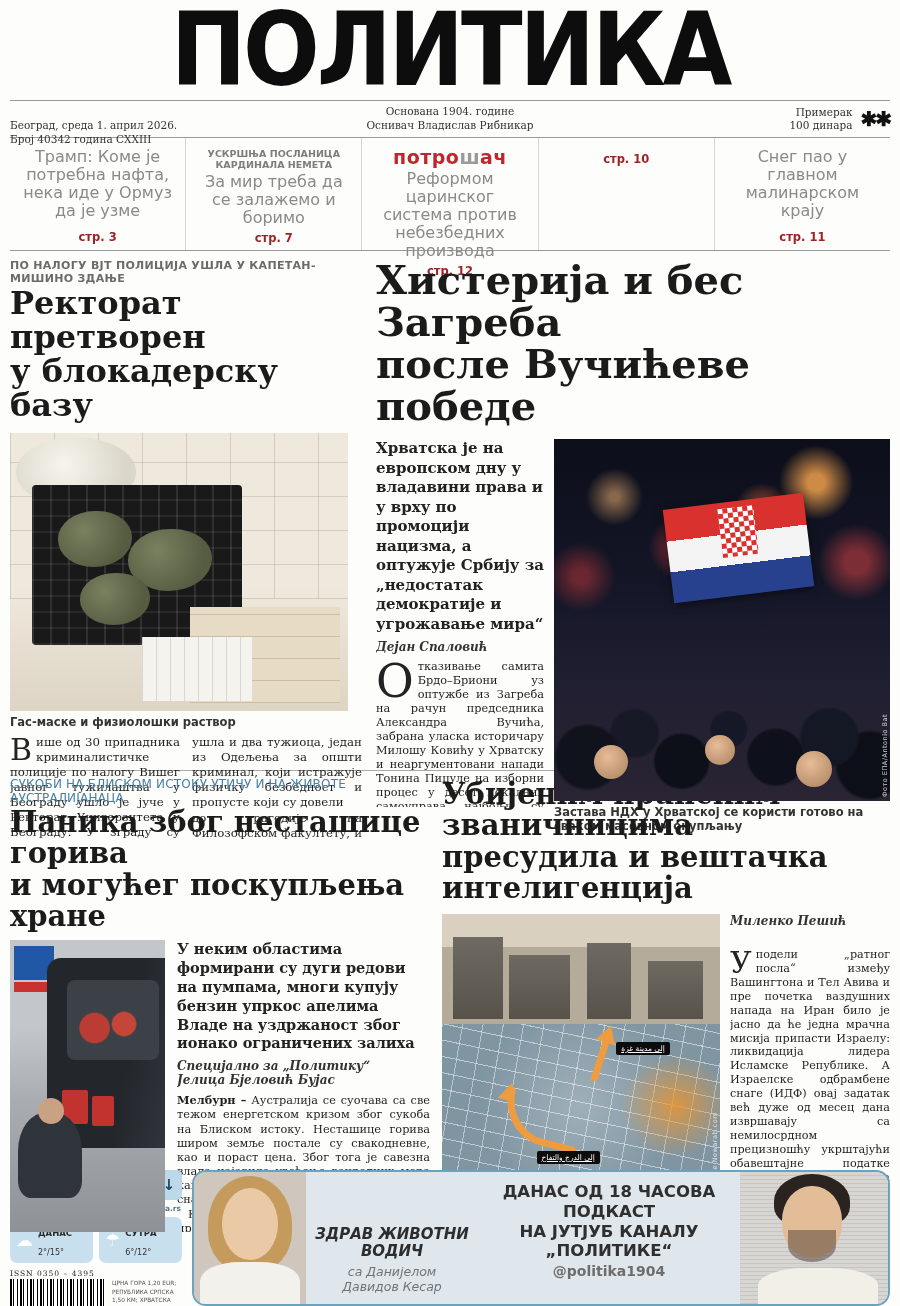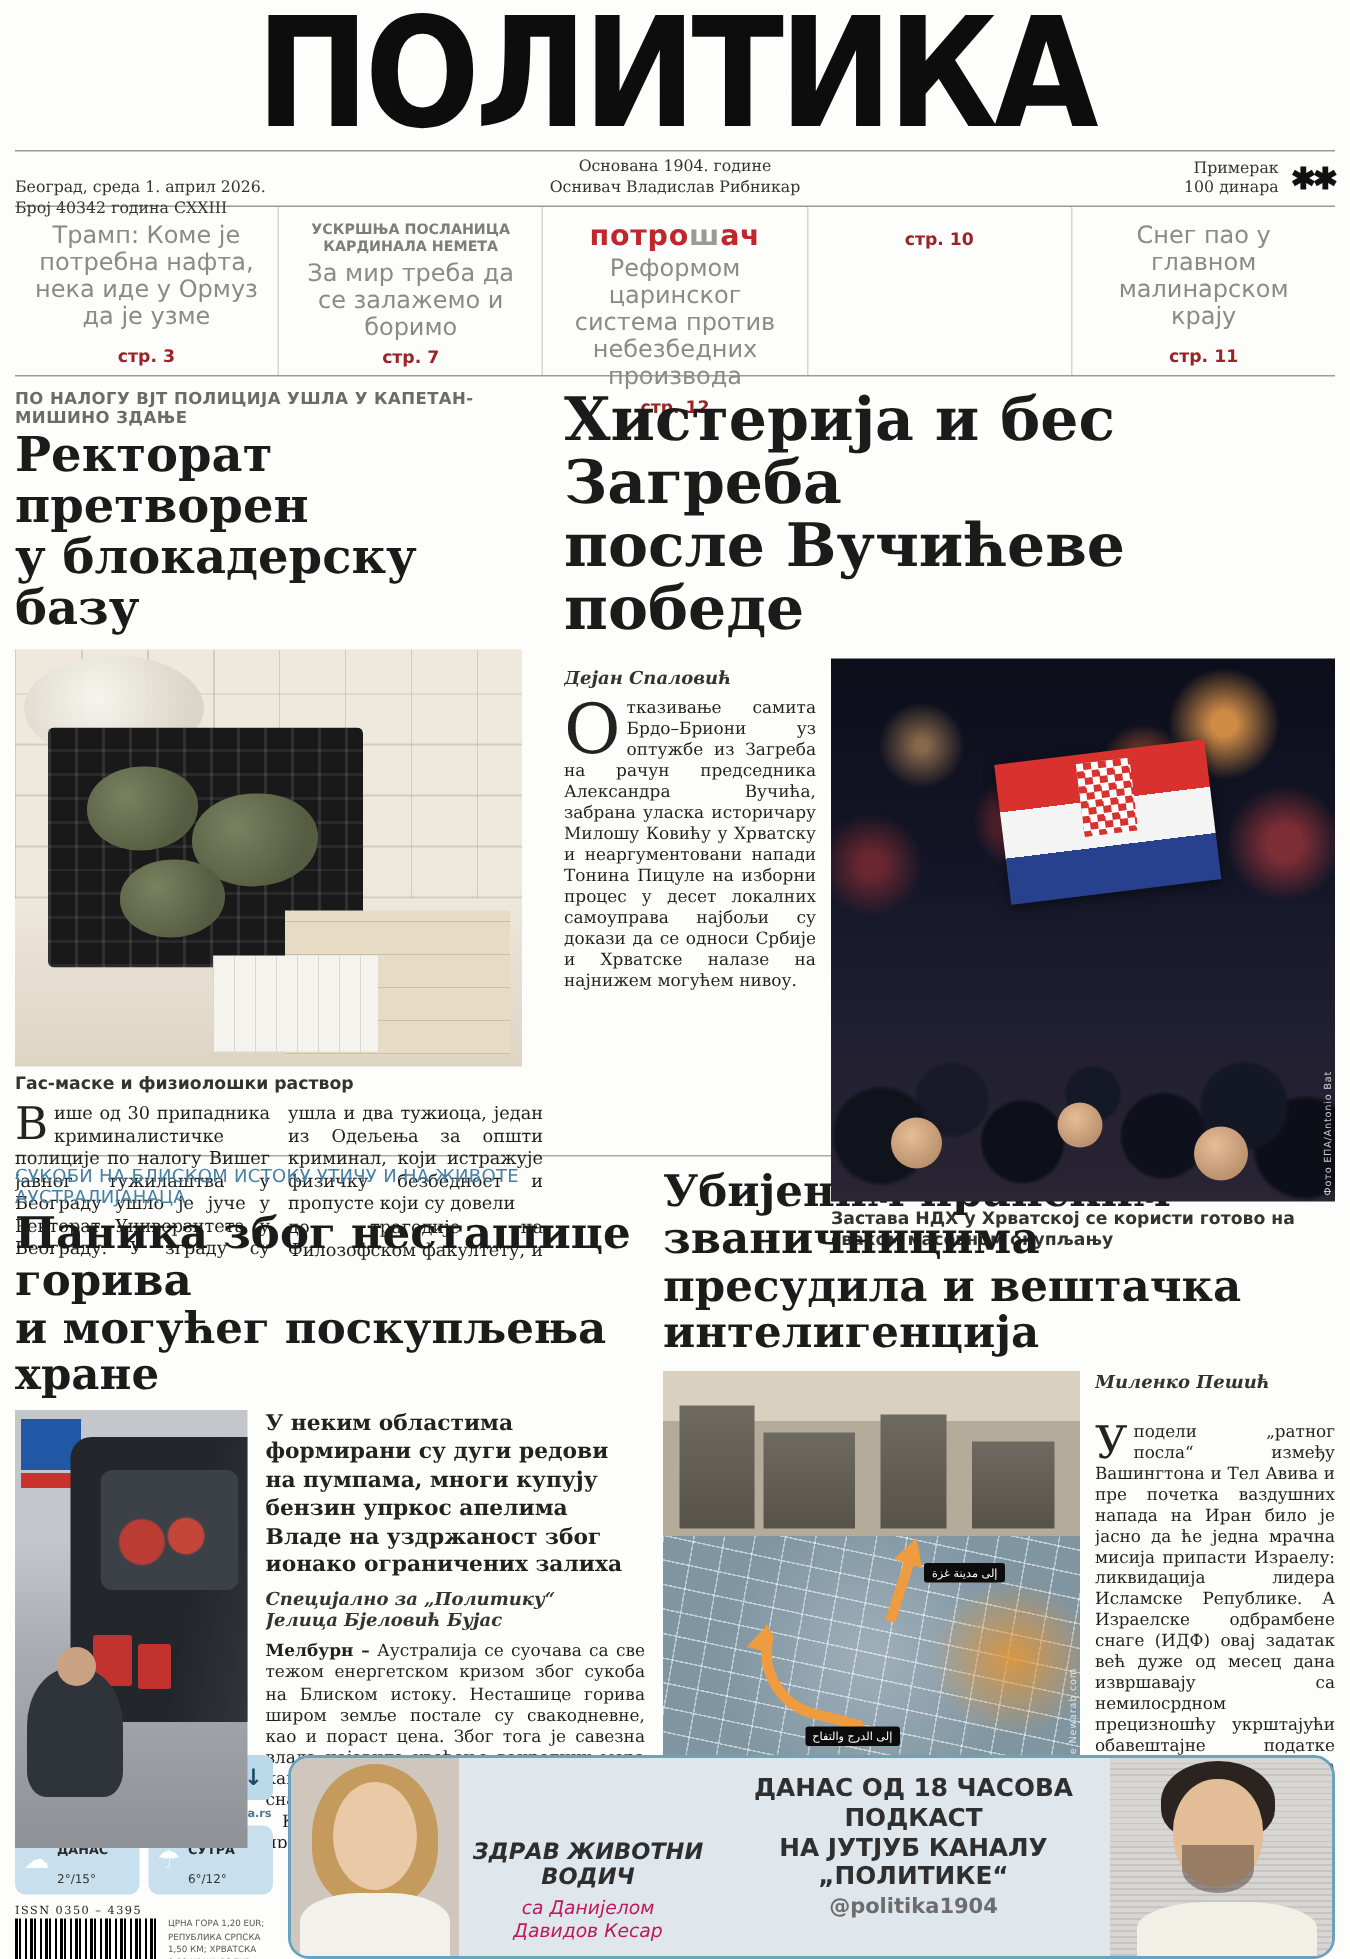--- a/index.html
+++ b/index.html
@@ -95,21 +95,21 @@
   
   .promo{flex:1;border:2px solid #6aa3bf;border-radius:14px;background:#dfe6ec;display:flex;
          overflow:hidden;position:relative;}
   .woman{width:112px;flex:none;position:relative;background:#cfc7bd;overflow:hidden;}
   .w-hair{position:absolute;left:14px;top:4px;width:84px;height:96px;border-radius:50% 50% 42% 42%;background:#c49a5d;}
   .w-face{position:absolute;left:28px;top:16px;width:56px;height:72px;border-radius:50%;background:#e9c9a6;}
   .w-blouse{position:absolute;left:6px;bottom:-6px;width:100px;height:48px;border-radius:40% 40% 0 0;background:#f3f1ec;}
   .show-col{width:168px;flex:none;display:flex;flex-direction:column;justify-content:flex-end;
             align-items:center;text-align:center;padding:8px 2px 10px;}
   .show-t{font-size:15px;font-weight:bold;font-style:italic;color:#2d2d2d;line-height:1.15;}
-  .show-h{font-size:12.5px;font-style:italic;color:#be185d;line-height:1.2;margin-top:4px;}
+  .show-h{font-size:12.5px;font-style:italic;color:#737373;line-height:1.2;margin-top:4px;}
   .mid-col{flex:1;display:flex;flex-direction:column;align-items:center;padding-top:10px;}
   .promo-title{font-size:16.5px;font-weight:bold;color:#2f2f2f;text-align:center;line-height:1.2;}
   .promo-handle{font-size:14px;font-weight:bold;color:#6d6d6d;margin-top:2px;}
   .guest-col{width:148px;flex:none;display:flex;flex-direction:column;justify-content:flex-end;
              align-items:flex-end;text-align:right;padding:6px 6px 12px 0;}
   .g-lbl{font-size:12.5px;font-weight:bold;color:#2d2d2d;}
   .g-name{font-size:13.5px;color:#3a3a3a;}
   .g-desc{font-size:12px;color:#3a3a3a;line-height:1.2;}
   .man{width:148px;flex:none;position:relative;background:#d8d6d2;overflow:hidden;
        background-image:repeating-linear-gradient(0deg,rgba(120,120,120,.18) 0 1px,transparent 1px 4px);}
@@ -177,21 +177,21 @@
      repeating-linear-gradient(12deg,rgba(255,255,255,.5) 0 1px,transparent 1px 16px),
      repeating-linear-gradient(100deg,rgba(255,255,255,.45) 0 1px,transparent 1px 20px),
      radial-gradient(circle at 50% 45%,rgba(255,255,255,.25),transparent 60%);}
   .ozone{position:absolute;right:-4%;top:48%;width:40%;height:36%;
      background:radial-gradient(ellipse,rgba(233,150,50,.85),rgba(233,150,50,0) 70%);}
   .arrow-up{position:absolute;left:56%;top:40%;width:7px;height:52px;background:#ef9b3f;transform:rotate(18deg);}
   .arrow-up:after{content:"";position:absolute;left:-7px;top:-16px;border:10px solid transparent;border-bottom:18px solid #ef9b3f;}
   .arrow-curve{position:absolute;left:22%;bottom:20%;width:70px;height:40px;border:7px solid transparent;
      border-bottom:7px solid #ef9b3f;border-left:7px solid #ef9b3f;border-radius:0 0 0 46px;transform:rotate(14deg);}
   .arrow-curve:after{content:"";position:absolute;left:-16px;top:-14px;border:9px solid transparent;border-bottom:16px solid #ef9b3f;}
-  .mlabel{position:absolute;background:#0c0c0c;color:#fff;font-size:7.5px;padding:2px 5px;border-radius:2px;white-space:nowrap;}
+  .mlabel{position:absolute;background:#0c0c0c;color:#fff;font-size:7.5px;padding:2px 5px;border-radius:2px;white-space:nowrap;text-decoration:underline;}
 </style>
 </head>
 <body>
 
 <div class="page">
 
   <div class="masthead">
     <div class="logo">ПОЛИТИКА</div>
   </div>
 
@@ -257,20 +257,21 @@
         <p><span>до трагедије на Филозофском факултету, и други из Одељења за борбу против корупције. Претресли су укупно 28 просторија, као и три сале и подрум, а пронађени су гас-маске, мегафони, транспаренти, ћебад, али и брауниле, шприцеви и читаве торбе пуне медицинске опреме.</span> </p>
       </div>
     </div>
 
     <div class="right-art">
       <h1>
         <span>Хистерија и бес Загреба</span><br><span>после Вучићеве победе</span>
       </h1>
       <div class="right-cols">
         <div class="z-textcol">
+          <div class="lead">Хрватска је на европском дну у владавини права и у врху по промоцији нацизма, а оптужује Србију за „недостатак демократије и угрожавање мира“</div>
           <div class="byline">Дејан Спаловић</div>
           <div class="body-text z-body">
             <p><span class="dropcap">О</span><span>тказивање самита Брдо–Бриони уз оптужбе из Загреба на рачун председника Александра Вучића, забрана уласка историчару Милошу Ковићу у Хрватску и неаргументовани напади Тонина Пицуле на изборни процес у десет локалних самоуправа најбољи су докази да се односи Србије и Хрватске налазе на најнижем могућем нивоу.</span></p>
 
           </div>
         </div>
         <div style="flex:1;">
           <div class="photo ph-zagreb">
             <div class="lights"></div>
             <div class="flag">

